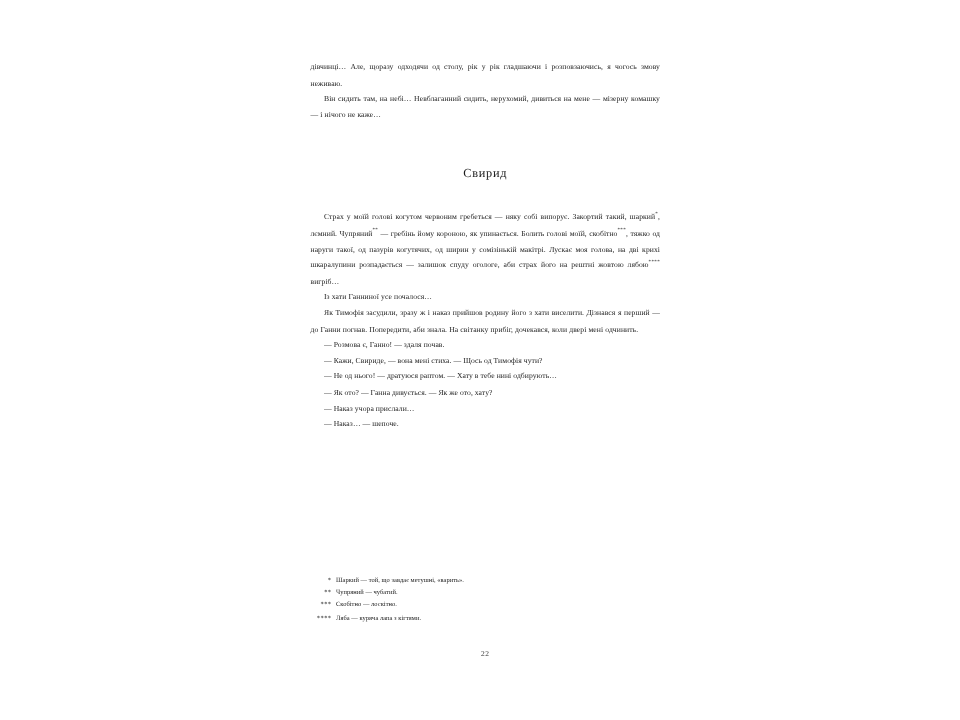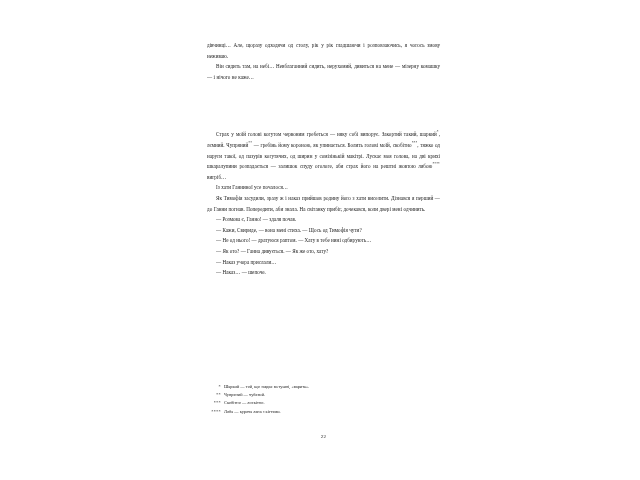--- a/index.html
+++ b/index.html
@@ -119,20 +119,21 @@
 <div class="page">
 
   <div class="textblock">
 
     <p class="body cont">дівчинці… Але, щоразу одходячи од столу, рік у рік гладшаючи і розповзаючись, я чогось змову неживаю.</p>
 
     <p class="body">Він сидить там, на небі… Невблаганний сидить, нерухомий, дивиться на мене — мізерну комашку — і нічого не каже…</p>
 
     <div class="spacer-before-title"></div>
 
+    <h2 class="chapter-title">Свирид</h2>
 
     <div class="spacer-after-title"></div>
 
     <p class="body">
       <span>Страх у моїй голові когутом червоним гребеться — няку собі випорує. Закортий такий, шаркий</span><sup class="fn">*</sup><span>, лємний. Чупряний</span><sup class="fn">**</sup><span> — гребінь йому короною, як упинається. Болить голові моїй, скобітно</span><sup class="fn">***</sup><span>, тяжко од наруги такої, од пазурів когутячих, од ширин у сомізінькій макітрі. Лускає моя голова, на дві крихі шкаралупини розпадається — залишок спуду огологе, аби страх його на рештні жовтою лябою</span><sup class="fn">****</sup><span> вигріб…</span>
     </p>
 
     <p class="body">Із хати Ганниної усе почалося…</p>
 
     <p class="body">Як Тимофія засудили, зразу ж і наказ прийшов родину його з хати виселити. Дізнався я перший — до Ганни погнав. Попередити, аби знала. На світанку прибіг, дочекався, коли двері мені одчинить.</p>

